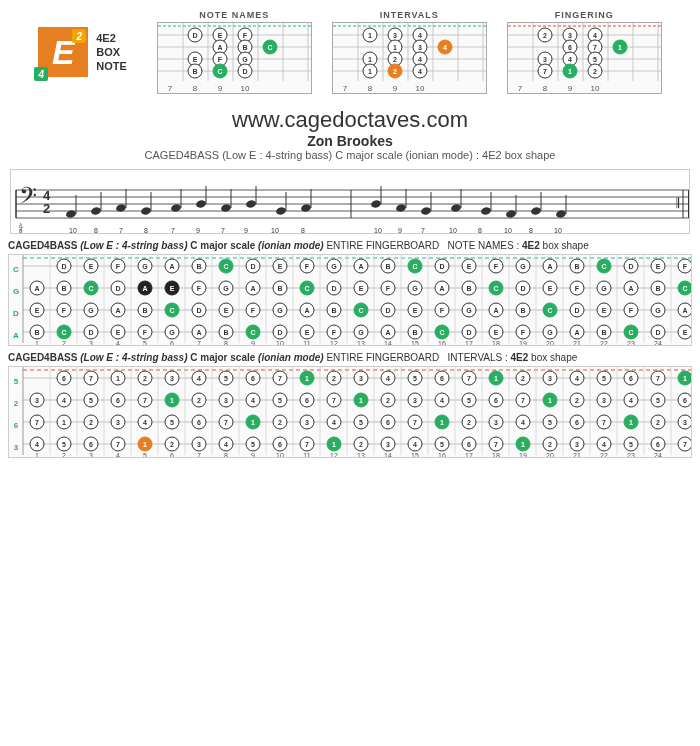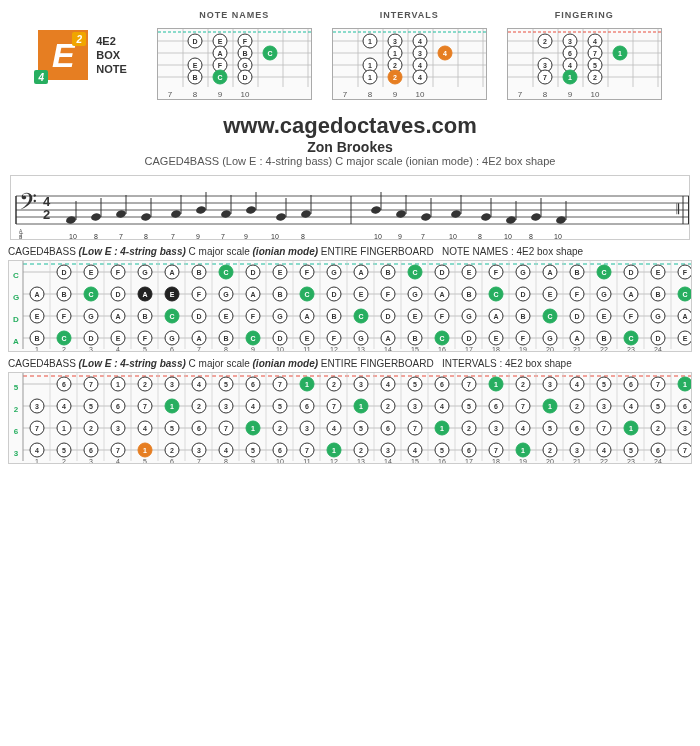--- a/index.html
+++ b/index.html
@@ -78,39 +78,39 @@
       font-size: 11px;
       font-weight: bold;
       line-height: 1.3;
       color: #333;
     }
 
     .diagram-group {
       display: flex;
       flex-direction: column;
       align-items: center;
-      gap: 8px;
+      gap: 2px;
     }
 
     .diagram-label {
       font-size: 9px;
       font-weight: bold;
       color: #555;
       letter-spacing: 1px;
     }
 
     
     .website-section {
       text-align: center;
       padding: 8px 0 4px;
     }
 
     .website-url {
       font-size: 22px;
-      font-weight: bold;
+      font-weight: normal;
       color: #333;
     }
 
     .author-name {
       font-size: 14px;
       font-weight: bold;
       color: #333;
     }
 
     .scale-description {
@@ -124,21 +124,21 @@
     }
 
     .fb-title {
       font-size: 10px;
       color: #333;
       margin-bottom: 3px;
       text-align: left;
     }
 
     .fb-title strong {
-      font-weight: normal;
+      font-weight: bold;
     }
 
     .fb-title em {
       font-style: italic;
       font-weight: bold;
     }
   </style>
 </head>
 <body>
 

